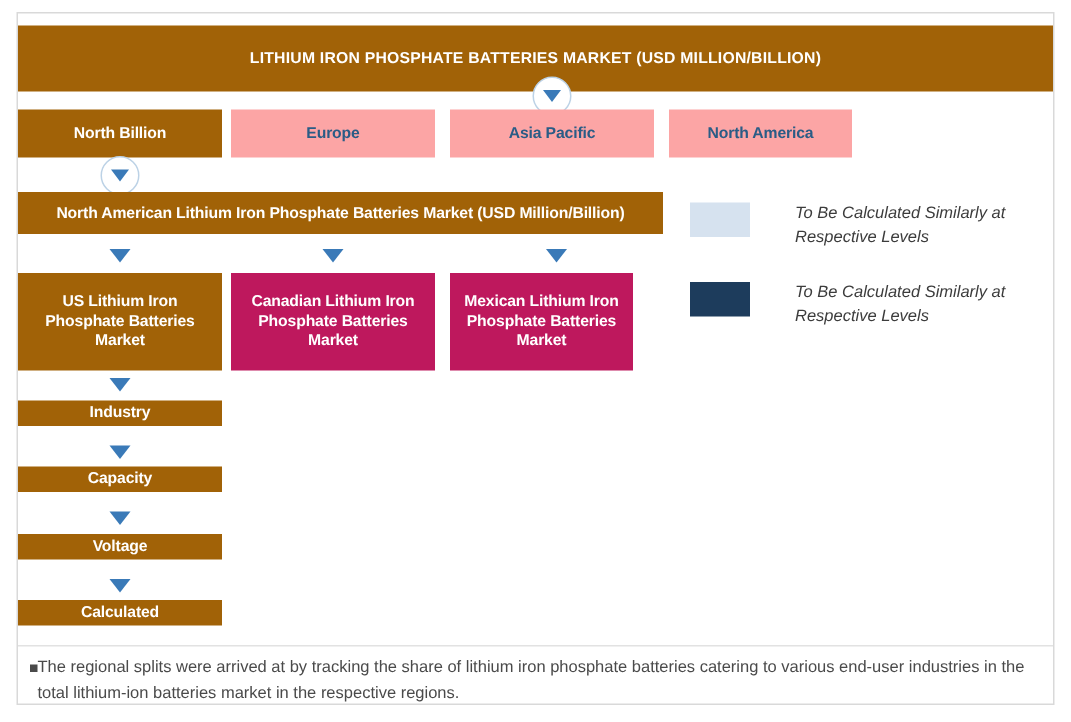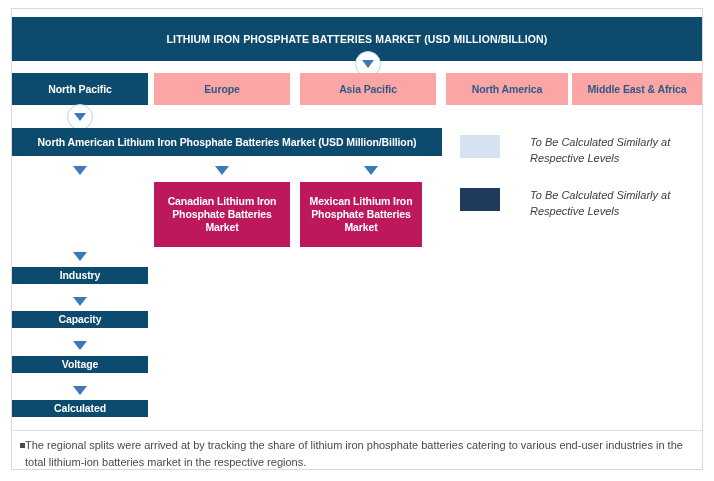--- a/index.html
+++ b/index.html
@@ -32,21 +32,21 @@
     position: absolute;
     box-sizing: border-box;
     display: flex;
     align-items: center;
     justify-content: center;
     text-align: center;
     line-height: 1.22;
     letter-spacing: -0.1px;
   }
   .box-mid {
-    background: #0c4a6e;
+    background: #a16207;
     color: #ffffff;
     font-weight: bold;
   }
   .box-light {
     background: #fca5a5;
     color: #2a5c86;
     font-weight: bold;
   }
   .box-dark {
     background: #be185d;
@@ -210,36 +210,36 @@
 <div id="canvas">
 
   <div class="frame"></div>
 
   <div class="box box-mid" id="header-bar">LITHIUM IRON PHOSPHATE BATTERIES MARKET (USD MILLION/BILLION)</div>
 
   <div class="circle-arrow" id="circle-header-to-regions">
     <div class="inner-tri"></div>
   </div>
 
-  <div class="box box-mid region-box" id="region-north-america">North Pacific</div>
+  <div class="box box-mid region-box" id="region-north-america">North Billion</div>
   <div class="box box-light region-box" id="region-europe">Europe</div>
   <div class="box box-light region-box" id="region-asia-pacific">Asia Pacific</div>
   <div class="box box-light region-box" id="region-south-america">North America</div>
-  <div class="box box-light region-box" id="region-mea">Middle East &amp; Africa</div>
 
   <div class="circle-arrow" id="circle-region-to-na">
     <div class="inner-tri"></div>
   </div>
 
   <div class="box box-mid" id="na-market-bar">North American Lithium Iron Phosphate Batteries Market (USD Million/Billion)</div>
 
   <div class="tri" id="tri-na-c1"></div>
   <div class="tri" id="tri-na-c2"></div>
   <div class="tri" id="tri-na-c3"></div>
 
+  <div class="box box-mid country-box" id="country-us">US Lithium Iron Phosphate Batteries Market</div>
   <div class="box box-dark country-box" id="country-canada">Canadian Lithium Iron Phosphate Batteries Market</div>
   <div class="box box-dark country-box" id="country-mexico">Mexican Lithium Iron Phosphate Batteries Market</div>
 
   <div class="tri" id="tri-seg-1"></div>
   <div class="box box-mid segment-box" id="segment-industry">Industry</div>
 
   <div class="tri" id="tri-seg-2"></div>
   <div class="box box-mid segment-box" id="segment-capacity">Capacity</div>
 
   <div class="tri" id="tri-seg-3"></div>

